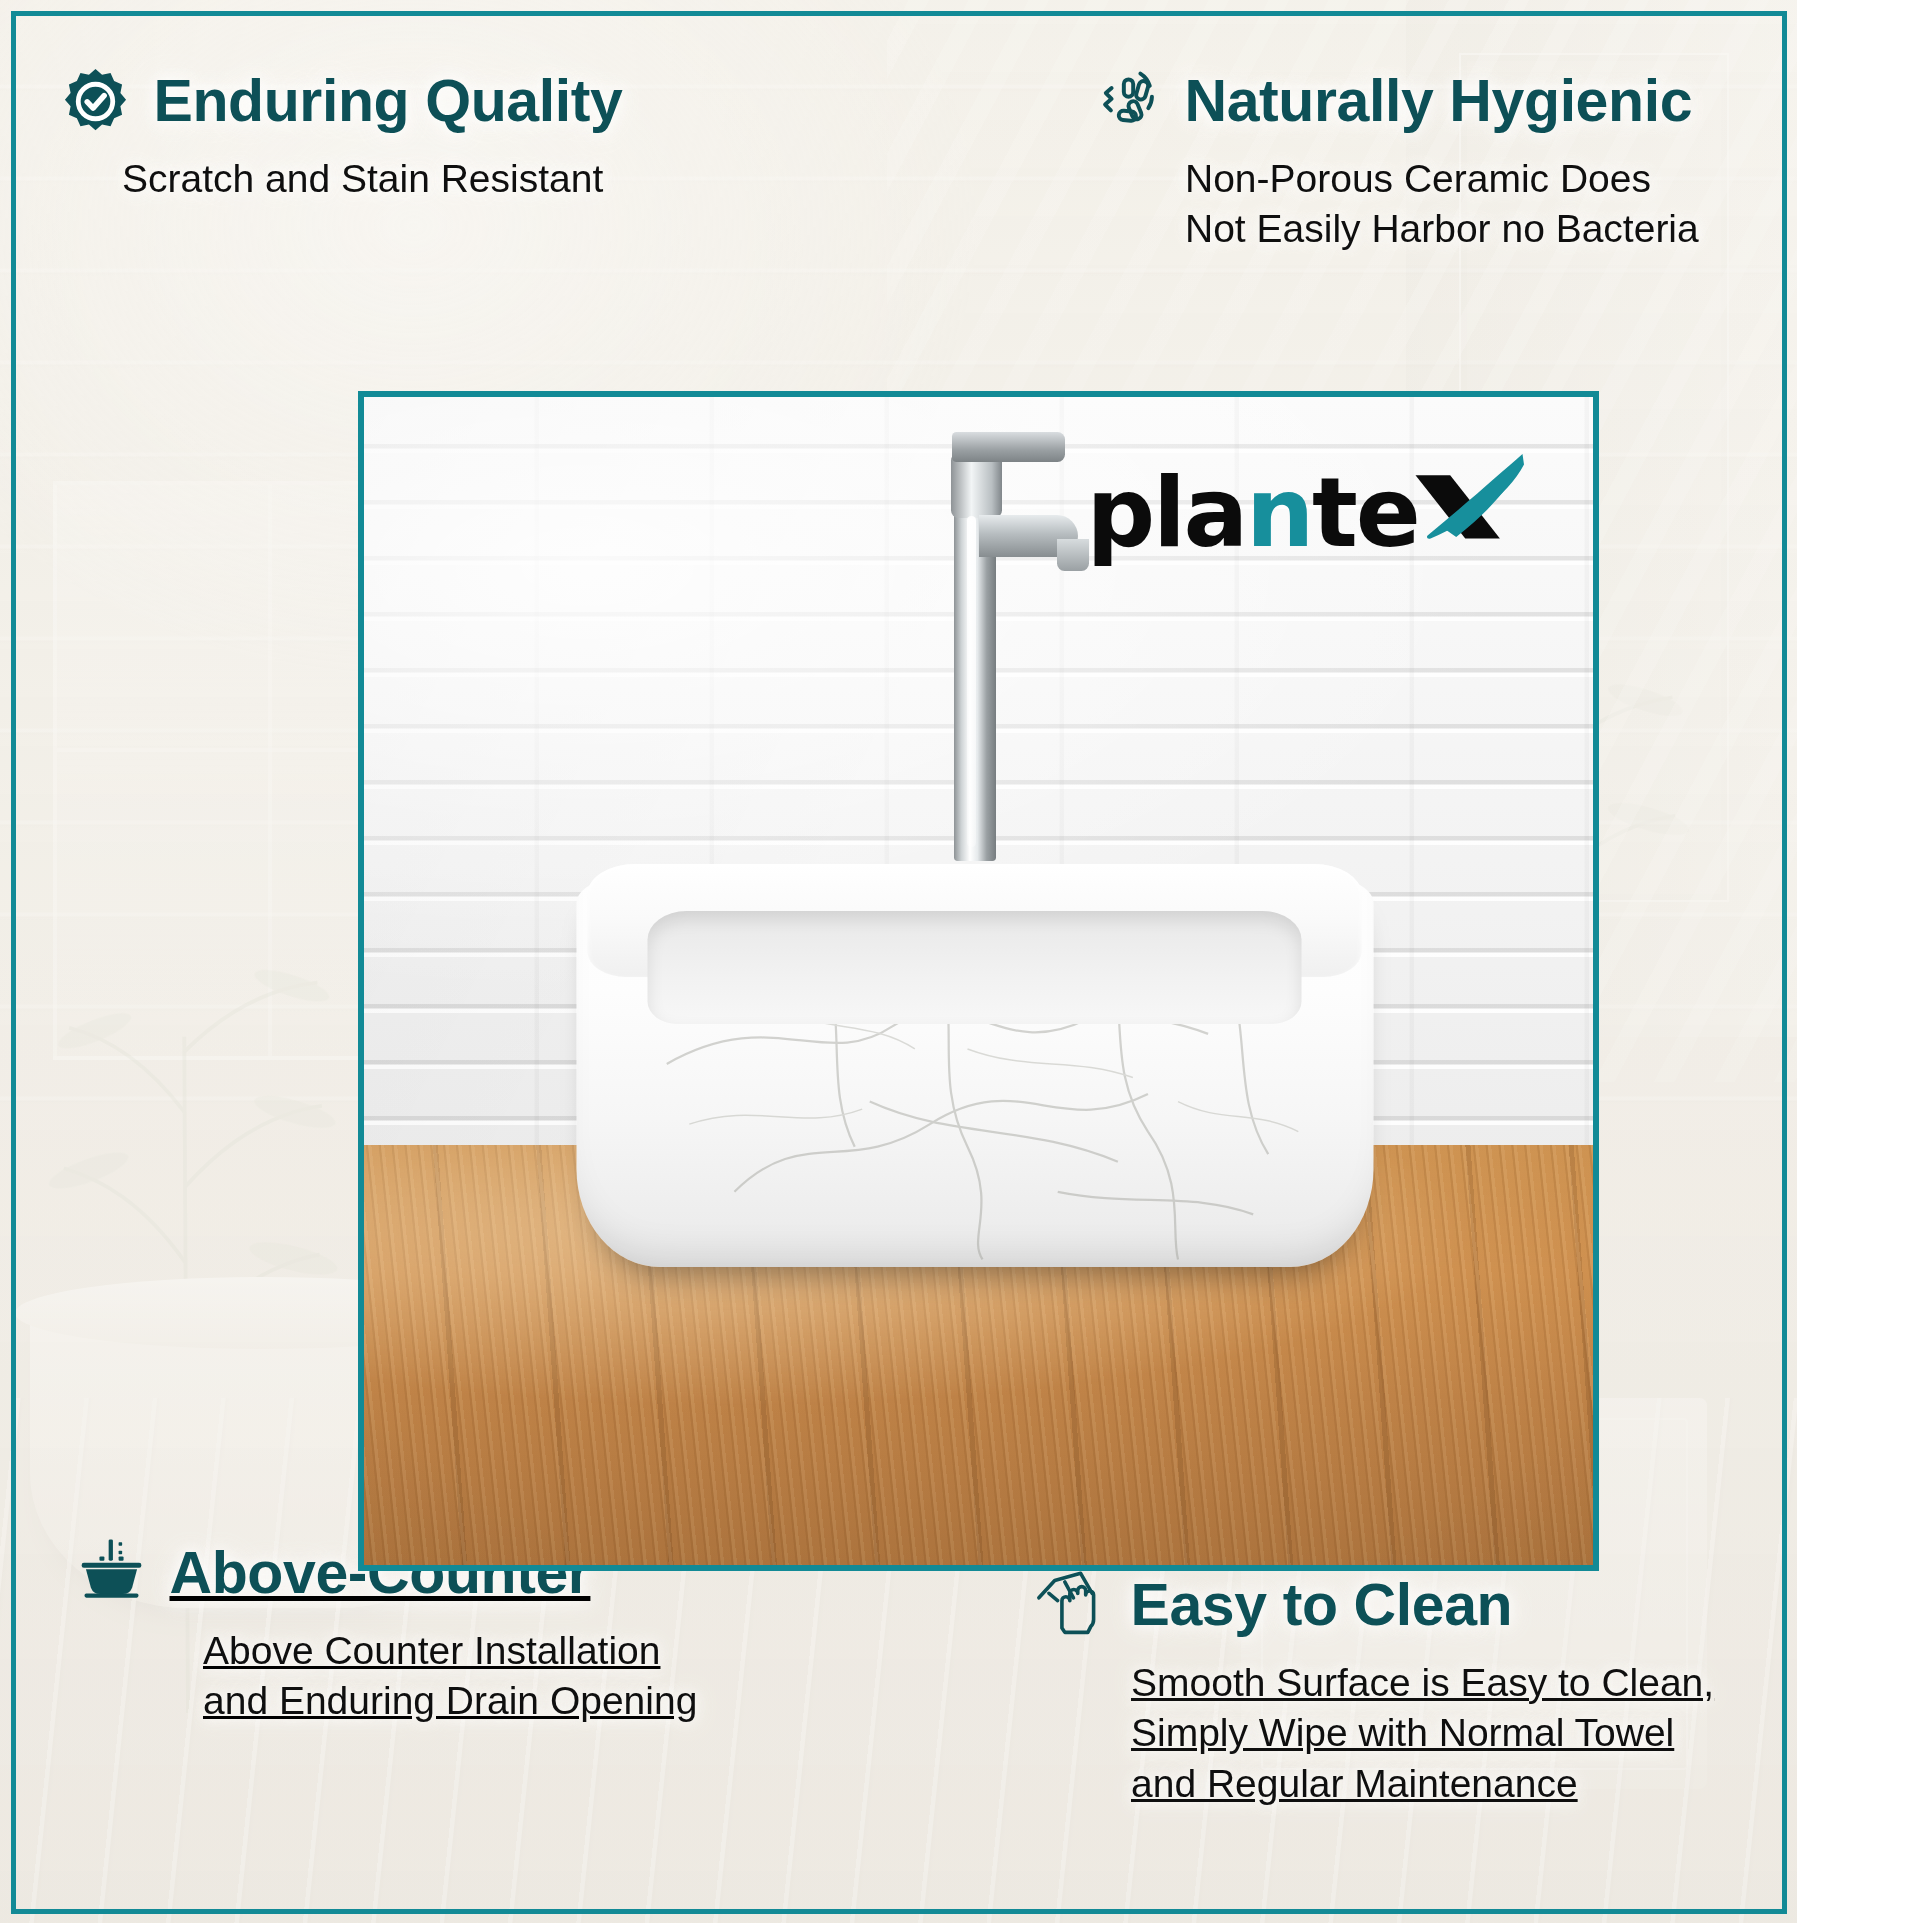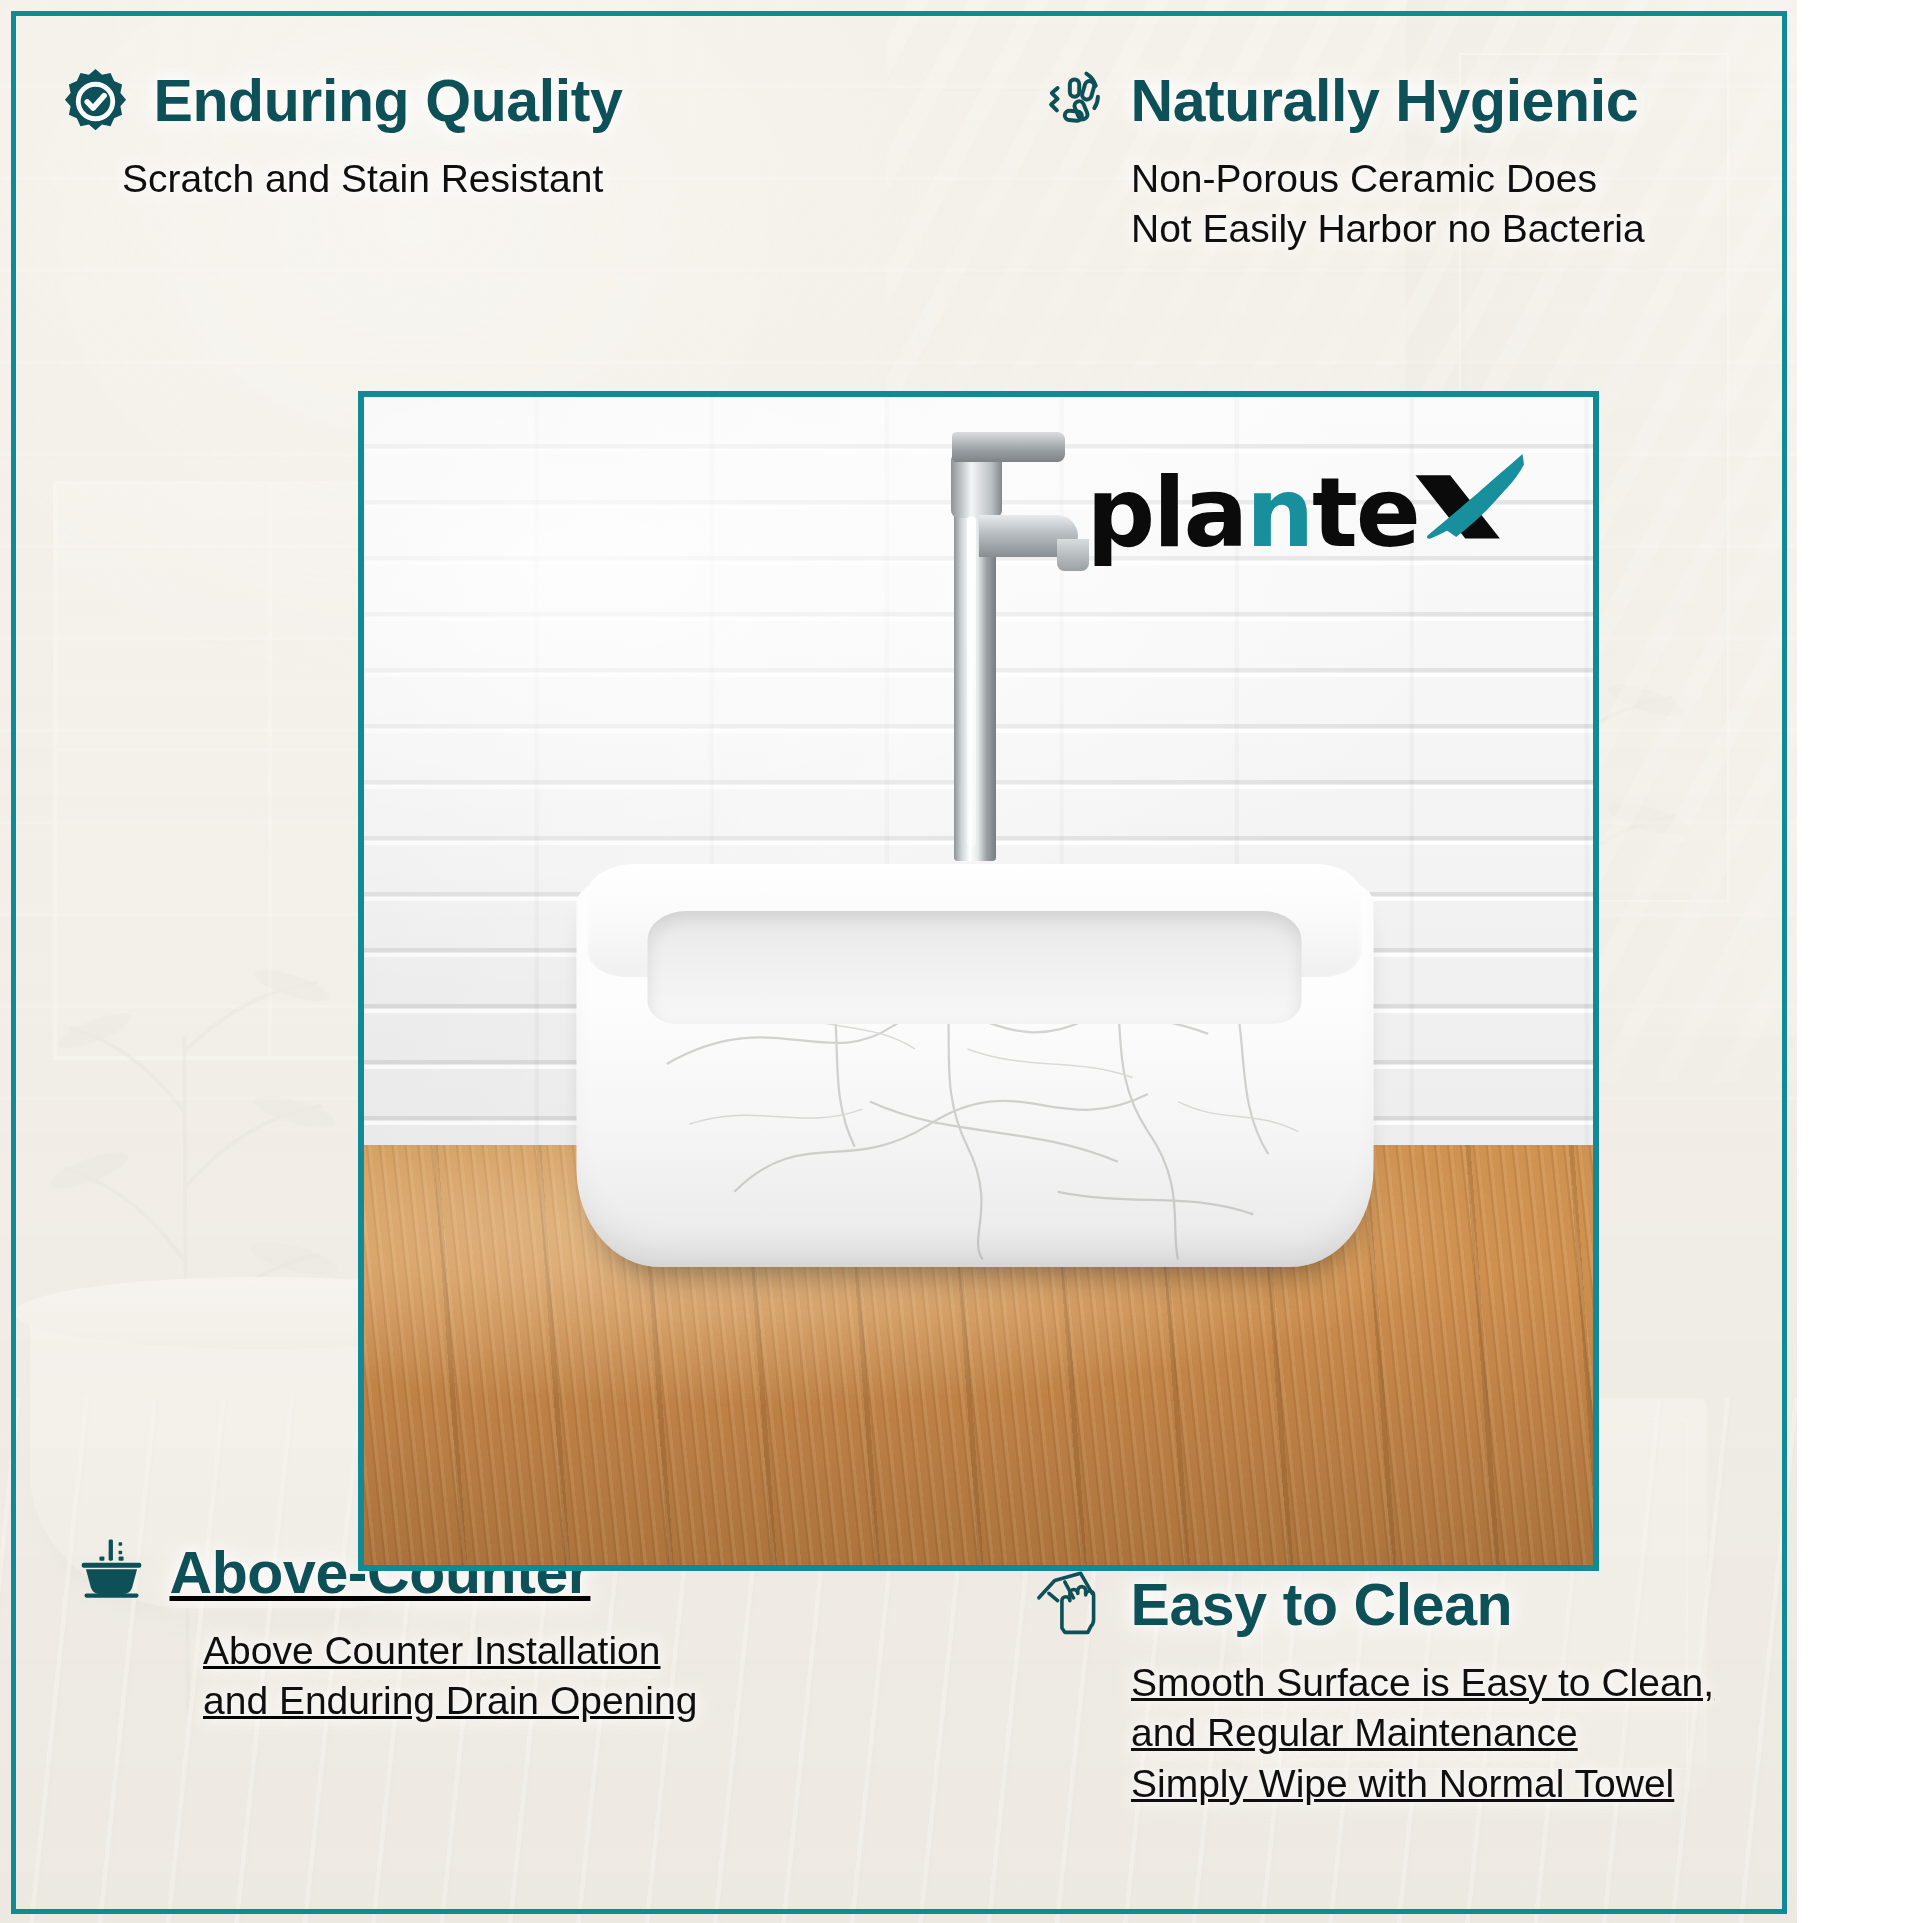--- a/index.html
+++ b/index.html
@@ -184,21 +184,21 @@
     color: #0f0f0f;
     line-height: 1.30;
     font-weight: 400;
     text-shadow: 0 0 12px rgba(255,255,255,0.95), 0 0 22.5px rgba(255,255,255,0.8);
   }
   .feature-body div { white-space: nowrap; }
 
   #feat-quality  { left: 59px;  top: 65px;  }
   #feat-quality .feature-body { margin-left: 63px; margin-top: 16.5px; }
 
-  #feat-hygienic { left: 1036px; top: 65px; }
+  #feat-hygienic { left: 1090px; top: 65px; }
   #feat-hygienic .feature-body { margin-left: 95px; margin-top: 16.5px; }
 
   #feat-counter  { left: 75px; top: 1537px; text-decoration: underline; }
   #feat-counter .feature-body { margin-left: 128px; margin-top: 16.5px; }
 
   #feat-clean    { left: 1036px; top: 1569px; }
   #feat-clean .feature-body { margin-left: 95px; margin-top: 16.5px; text-decoration: underline; }
 
   
   .photo-panel {
@@ -599,19 +599,19 @@
             <path d="M40 18 L52 40"></path>
             <path d="M30 44 L18 34"></path>
             <path d="M36 82 L36 44 a5.5 5.5 0 0 1 11 0 L47 34 a5.5 5.5 0 0 1 11 0 L58 30 a5.5 5.5 0 0 1 11 0 L69 36 a5.5 5.5 0 0 1 11 0 L80 70 a14 14 0 0 1 -4 10 L72 88 L40 88 Z"></path>
           </g>
         </svg>
       </span>
       <span class="feature-title">Easy to Clean</span>
     </div>
     <div class="feature-body">
       <div>Smooth Surface is Easy to Clean,</div>
+      <div>Simply Wipe with Normal Towel</div>
       <div>and Regular Maintenance</div>
-      <div>Simply Wipe with Normal Towel</div>
     </div>
   </div>
 
 </div>
 
 
 </body></html>

